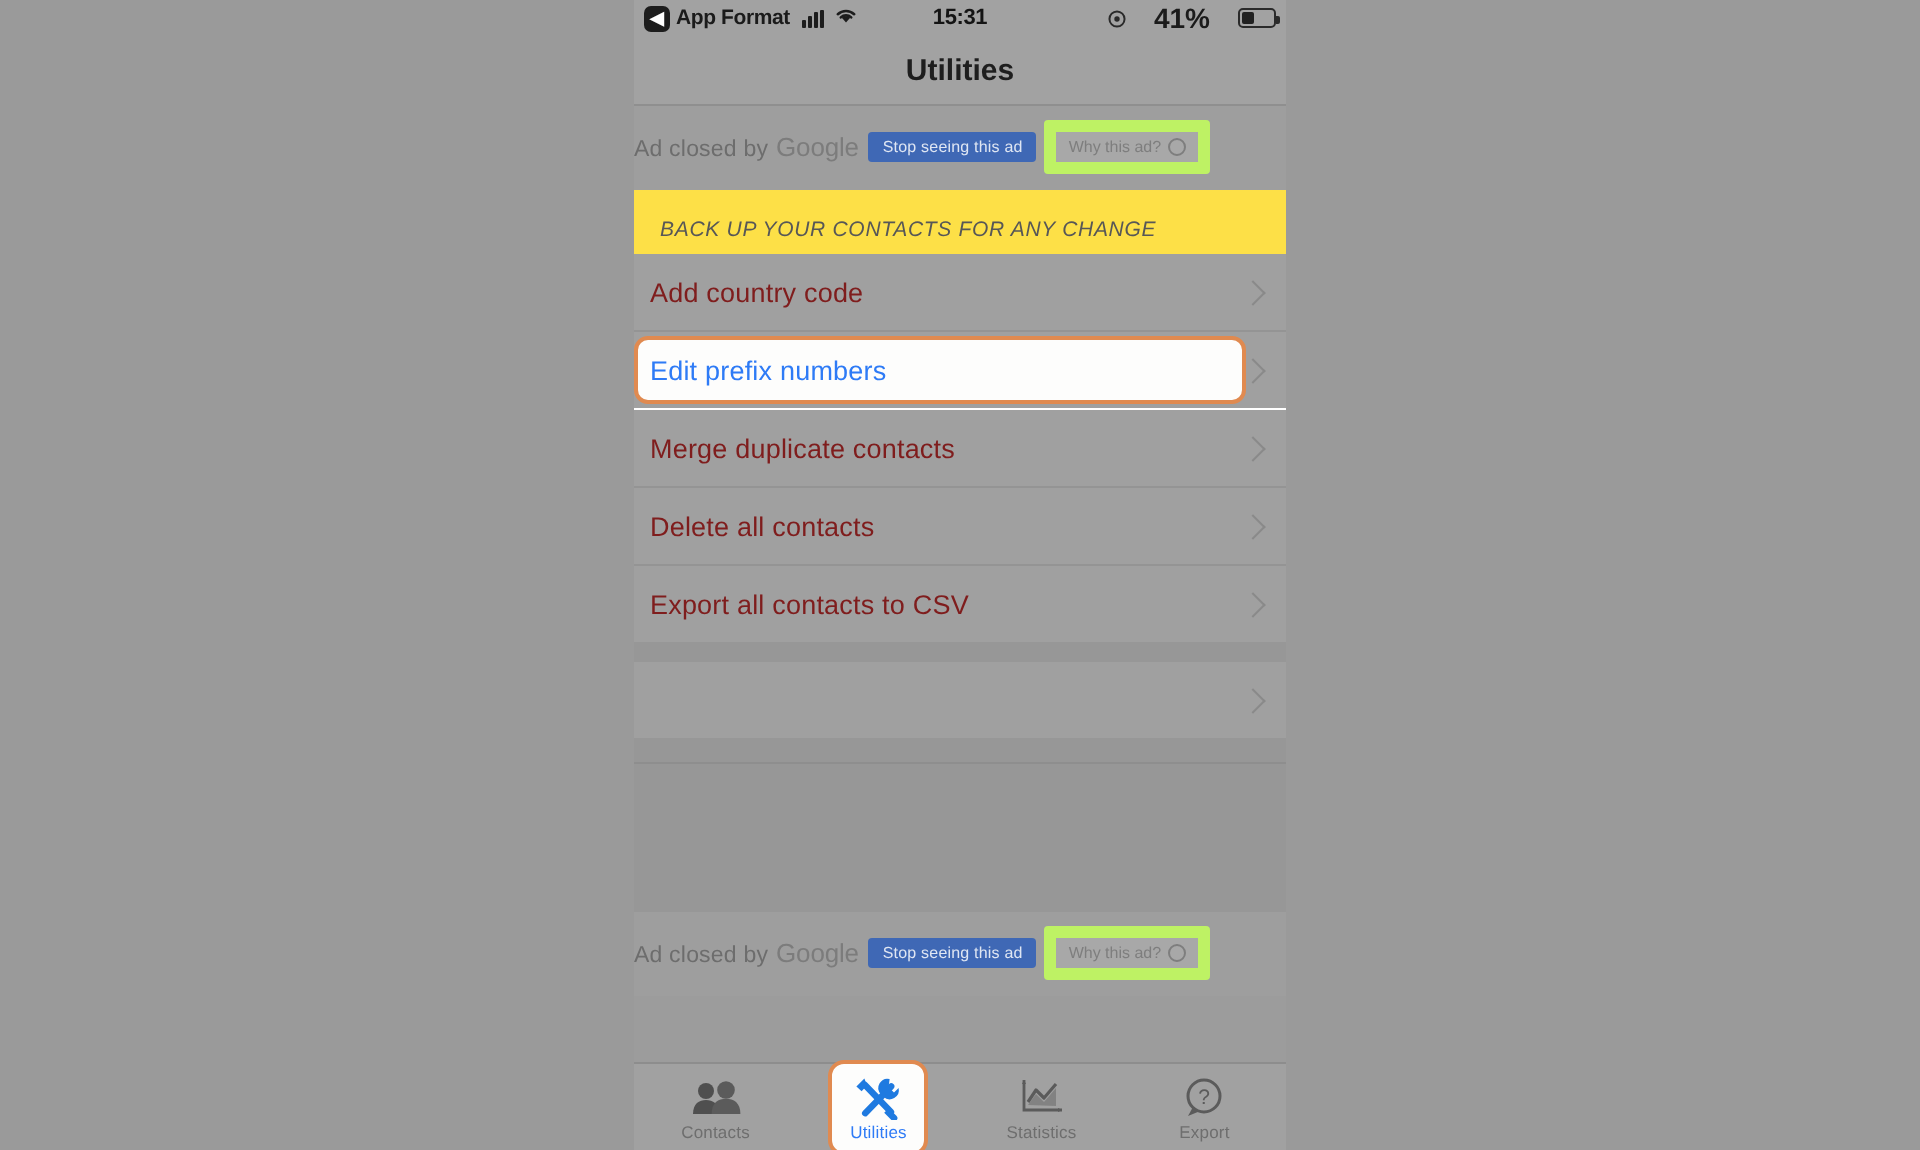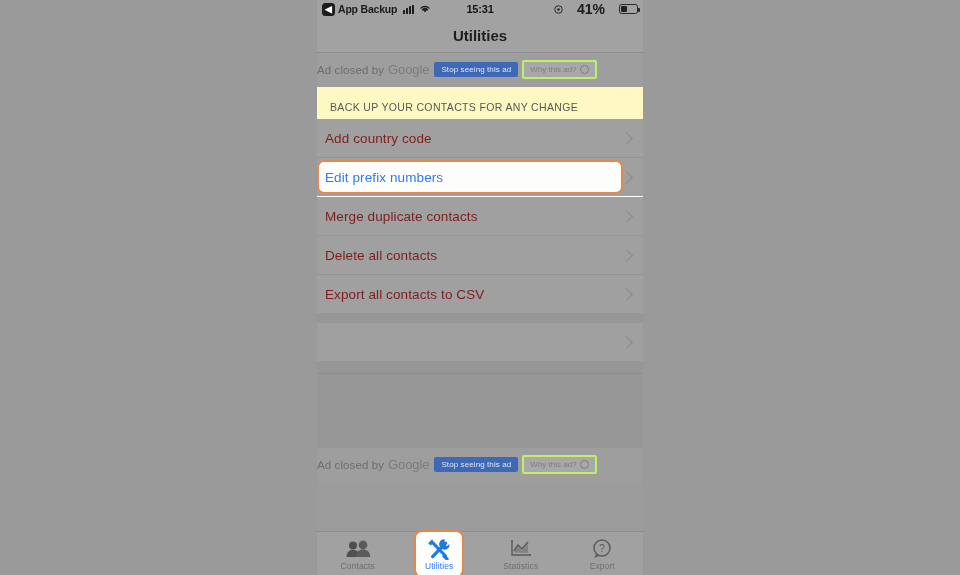--- a/index.html
+++ b/index.html
@@ -72,34 +72,34 @@
     display:flex;align-items:baseline;gap:4px;
   }
   .ad-closed .gword{font-size:13px;color:#7c7c7c;letter-spacing:-.1px;}
   .ad-btns{display:flex;align-items:center;gap:4px;}
   .btn-stop{
     background:#3f68b5;color:#dfe6f3;
     font-size:8px;padding:3px 7px;border-radius:2px;
     letter-spacing:.1px;white-space:nowrap;
   }
   .btn-why{
-    background:#a8a8a8;color:#7e7e7e;border:2px solid #bef264;
+    background:#a8a8a8;color:#7e7e7e;border:6px solid #bef264;
     font-size:8px;padding:3px 6px;border-radius:2px;
     display:flex;align-items:center;gap:3px;white-space:nowrap;
   }
   .btn-why .info{
     width:7px;height:7px;border:1px solid #7e7e7e;border-radius:50%;
     display:inline-block;
   }
   .ad-empty{height:74px;background:#979797;border-top:1px solid #8e8e8e;}
   
   .section-head{
-    background:#fef9c3;
+    background:#fde047;
     padding:14px 0 6px 13px;
-    font-size:10.5px;color:#575757;letter-spacing:.35px;
+    font-size:10.5px;color:#575757;letter-spacing:.35px;font-style:italic;
   }
   .list-group{background:#a0a0a0;}
   .row{
     position:relative;height:38px;display:flex;align-items:center;
     padding-left:8px;padding-right:12px;
     border-bottom:1px solid #949494;
   }
   .row:last-child{border-bottom:none;}
   .row .label{
     font-size:13.5px;color:#7f1d1d;letter-spacing:.1px;
@@ -146,21 +146,21 @@
   }
 </style>
 </head>
 <body>
 
 <div id="phone">
 
   <div class="statusbar">
     <div class="sb-left">
       <span class="back-chip">◀</span>
-      <span class="sb-appname">App Backup</span>
+      <span class="sb-appname">App Format</span>
       <span class="bars">
           <i></i>
           <i></i>
           <i></i>
           <i></i>
         </span>
       <span class="wifi">
         <svg width="12" height="9" viewBox="0 0 12 9">
           <path d="M6 8.3 L3.9 5.9 a3.2 3.2 0 0 1 4.2 0 Z" fill="#1d1d1d"></path>
           <path d="M1.9 4.1 a6 6 0 0 1 8.2 0" stroke="#1d1d1d" stroke-width="1.3" fill="none" stroke-linecap="round"></path>

